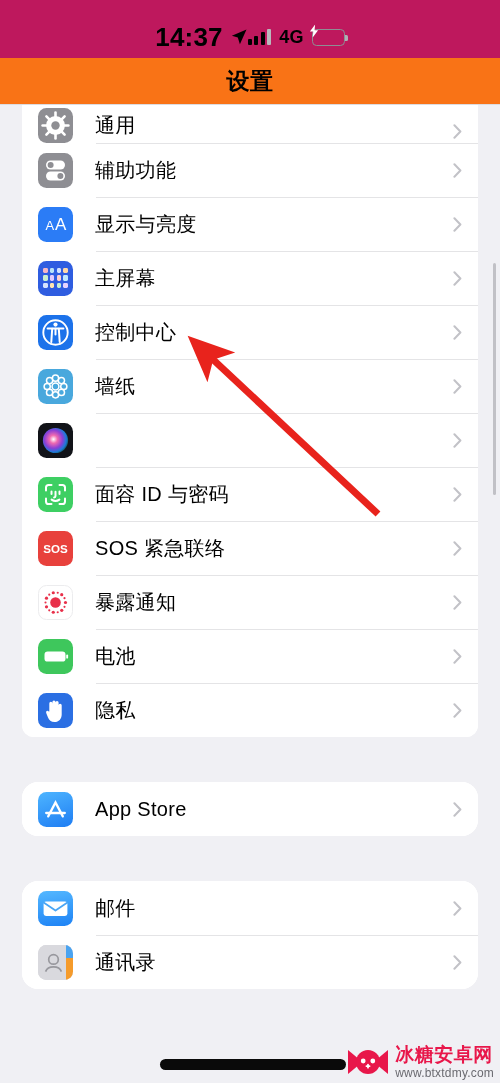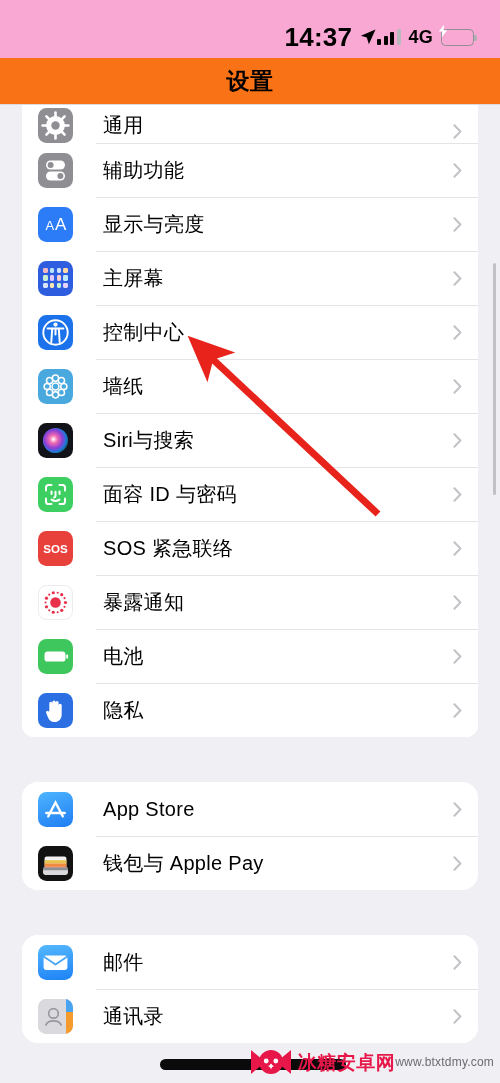--- a/index.html
+++ b/index.html
@@ -8,22 +8,22 @@
     background:#efeff4;
     font-family:"Liberation Sans","DejaVu Sans",sans-serif;
     overflow:hidden;
     -webkit-font-smoothing:antialiased;
   }
   #screen{ position:relative; width:500px; height:1083px; background:#f0f0f4; overflow:hidden; }
 
   
   .statusbar{
     position:absolute; top:0; left:0; width:500px; height:58px;
-    background:#f9a8d4;
-    display:flex; align-items:center; justify-content:flex-end;
+    background:#be185d;
+    display:flex; align-items:center; justify-content:center;
     padding:16px 26px 0 26px;
   }
   .sb-left{ display:flex; align-items:center; gap:7px; }
   .sb-time{ font-size:26px; font-weight:700; color:#000; letter-spacing:0.2px; }
   .loc-arrow{ width:18px; height:18px; display:block; }
   .sb-right{ display:flex; align-items:center; gap:8px; }
   .bars{ display:flex; align-items:flex-end; gap:2.5px; height:16px; }
   .bars i{ display:block; width:4px; background:#000; border-radius:1px; }
   .bars i:nth-child(1){ height:6px; }
   .bars i:nth-child(2){ height:9px; }
@@ -49,21 +49,21 @@
   .content{ position:absolute; top:105px; left:0; width:500px; height:978px; overflow:hidden; }
 
   .group{
     margin:0 22px; background:#ffffff; border-radius:16px; overflow:hidden;
   }
   .group.clipped{ border-radius:0 0 12px 12px; }
   .gap{ height:45px; }
 
   .row{
     position:relative; display:flex; align-items:center;
-    height:54px; padding-left:16px; padding-right:16px; background:#fff;gap:8px;
+    height:54px; padding-left:16px; padding-right:16px; background:#fff;
   }
   .row.first-clip{ height:38px; align-items:flex-end; padding-bottom:4px; }
   .row + .row::before{
     content:""; position:absolute; left:74px; right:0; top:0; height:1px; background:#e4e4e6;
   }
   .icon{
     width:35px; height:35px; border-radius:8.5px; flex:0 0 35px;
     display:flex; align-items:center; justify-content:center;
     position:relative; overflow:hidden;
   }
@@ -110,21 +110,21 @@
     position:absolute; left:160px; top:1059px; width:186px; height:11px;
     background:#0a0a0a; border-radius:6px; z-index:13;
   }
 
   
   .watermark{
     position:absolute; right:6px; bottom:4px; z-index:14;
     display:flex; align-items:center; gap:5px;
   }
   .wm-logo{ width:44px; height:34px; flex:0 0 44px; }
-  .wm-text{ display:flex; flex-direction:row; line-height:1; }
+  .wm-text{ display:flex; flex-direction:column; line-height:1; }
   .wm-title{ font-size:19px; font-weight:800; color:#e8174a; letter-spacing:0.5px; }
   .wm-url{ font-size:12px; color:#6a6a70; margin-top:3px; letter-spacing:0.2px; }
 
   
   .scrollbar{
     position:absolute; right:4px; top:263px; width:3px; height:232px;
     background:#b8b8bd; border-radius:2px; z-index:11; opacity:.85;
   }
 </style>
 </head>
@@ -293,21 +293,20 @@
                   <stop offset="0%" stop-color="#ffffff"></stop>
                   <stop offset="26%" stop-color="#f06ab0"></stop>
                   <stop offset="58%" stop-color="#8b3fd6"></stop>
                   <stop offset="82%" stop-color="#1c7ad9"></stop>
                   <stop offset="100%" stop-color="#0f4f4a"></stop>
                 </radialGradient>
               </defs>
               <circle cx="17.5" cy="17.5" r="12.6" fill="url(#sg)"></circle>
             </svg>
           </div>
-          <div class="label">Siri与搜索</div>
           <div class="chev">
             <svg viewBox="0 0 9 15">
               <path d="M1.4 1.2 L7.4 7.5 L1.4 13.8" fill="none" stroke="#c2c2c7" stroke-width="2" stroke-linecap="round" stroke-linejoin="round"></path>
             </svg>
           </div>
         </div>
         <div class="row">
           <div class="icon ic-faceid">
             <svg class="glyph" viewBox="0 0 35 35">
               <g fill="none" stroke="#ffffff" stroke-width="2" stroke-linecap="round">
@@ -407,38 +406,20 @@
               </g>
             </svg>
           </div>
           <div class="label">App Store</div>
           <div class="chev">
             <svg viewBox="0 0 9 15">
               <path d="M1.4 1.2 L7.4 7.5 L1.4 13.8" fill="none" stroke="#c2c2c7" stroke-width="2" stroke-linecap="round" stroke-linejoin="round"></path>
             </svg>
           </div>
         </div>
-        <div class="row">
-          <div class="icon ic-wallet">
-            <svg class="glyph" viewBox="0 0 35 35">
-              <rect x="6.6" y="10.5" width="21.8" height="14" rx="2" fill="#f2f2f4"></rect>
-              <rect x="6.6" y="14.2" width="21.8" height="3.3" fill="#e8c24a"></rect>
-              <rect x="6.6" y="17.5" width="21.8" height="3.3" fill="#f08a3c"></rect>
-              <rect x="6.6" y="20.8" width="21.8" height="3.7" fill="#e05a4a"></rect>
-              <rect x="5" y="21.6" width="25" height="7.4" rx="2.4" fill="#d9d9de"></rect>
-              <rect x="5" y="21.6" width="25" height="2.6" fill="#8e8e93"></rect>
-            </svg>
-          </div>
-          <div class="label">钱包与 Apple Pay</div>
-          <div class="chev">
-            <svg viewBox="0 0 9 15">
-              <path d="M1.4 1.2 L7.4 7.5 L1.4 13.8" fill="none" stroke="#c2c2c7" stroke-width="2" stroke-linecap="round" stroke-linejoin="round"></path>
-            </svg>
-          </div>
-        </div>
       </div>
       <div class="gap"></div>
       <div class="group">
         <div class="row">
           <div class="icon ic-mail">
             <svg class="glyph" viewBox="0 0 35 35">
               <rect x="5.6" y="10.4" width="23.8" height="14.6" rx="2.4" fill="#ffffff"></rect>
               <path d="M5.6 11.6 L17.5 19.6 L29.4 11.6" fill="none" stroke="#4aa6f5" stroke-width="1.8" stroke-linejoin="round"></path>
             </svg>
           </div>

